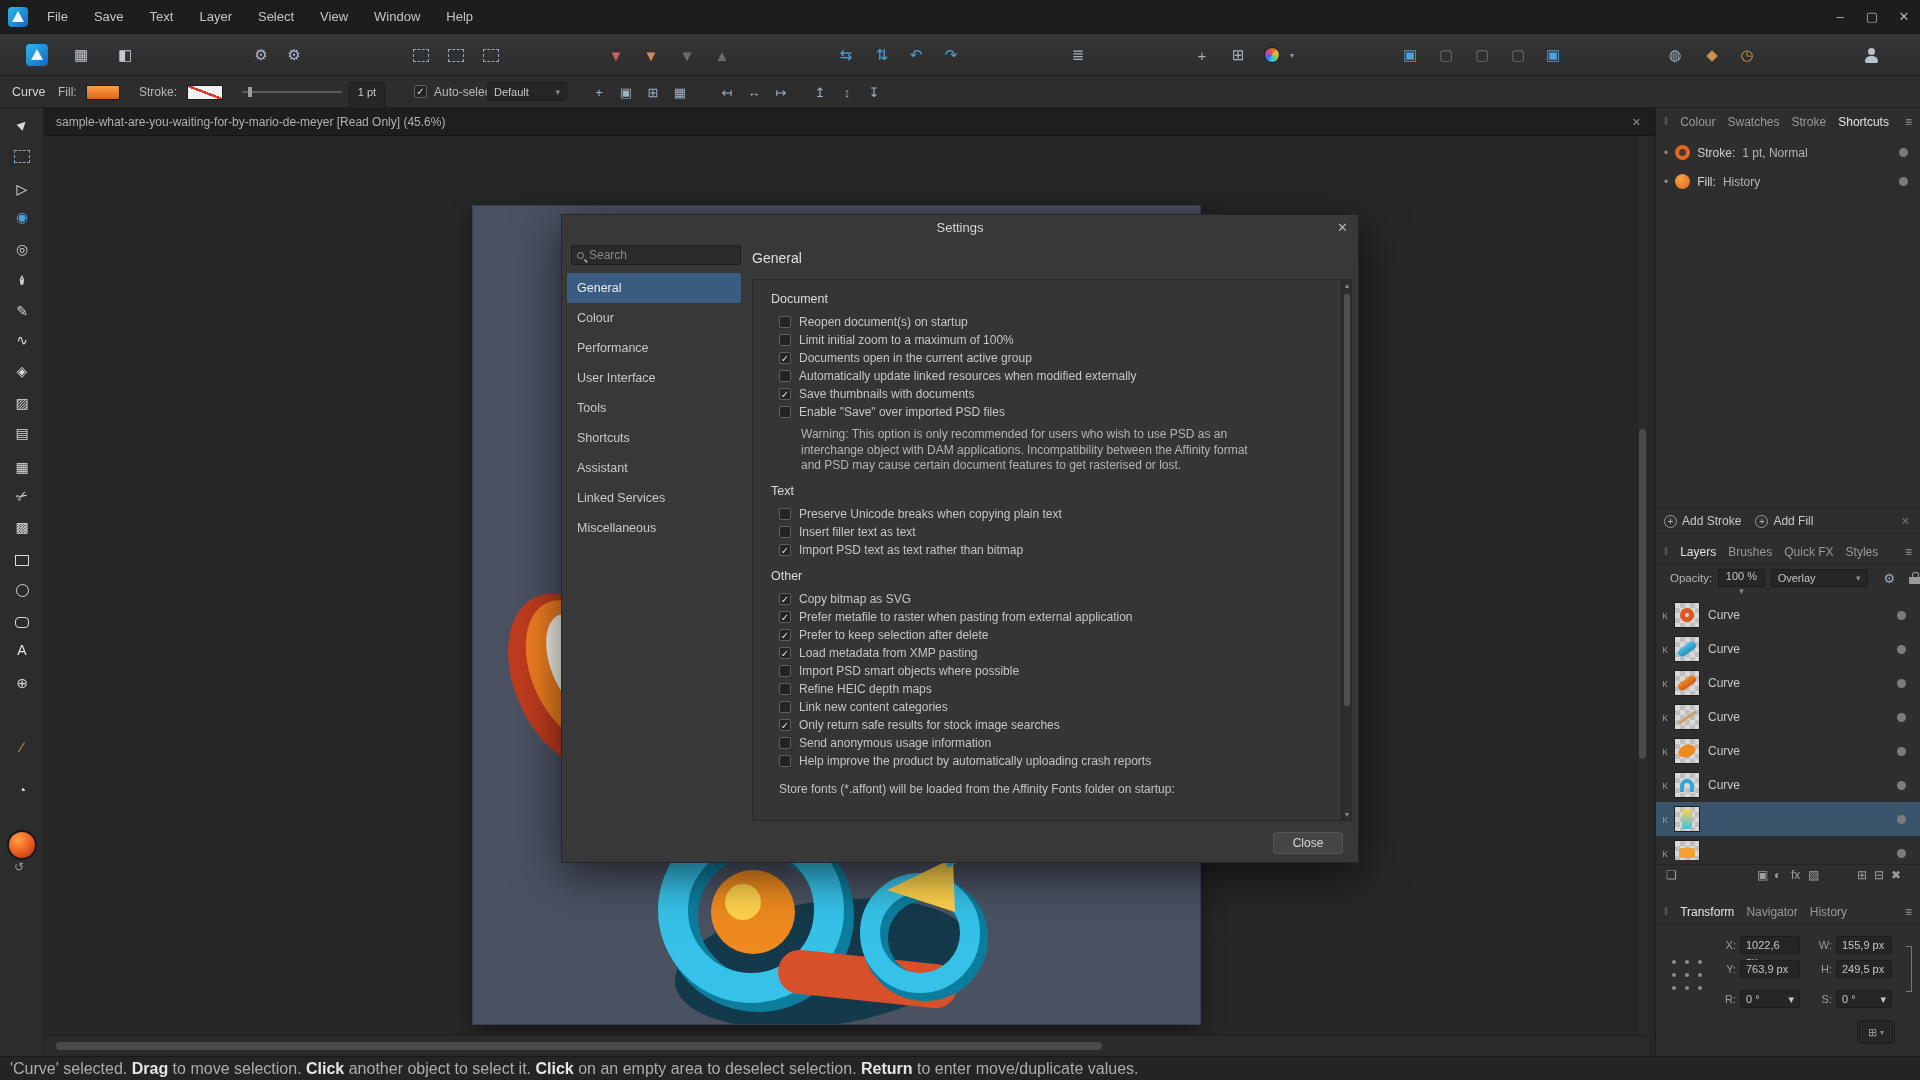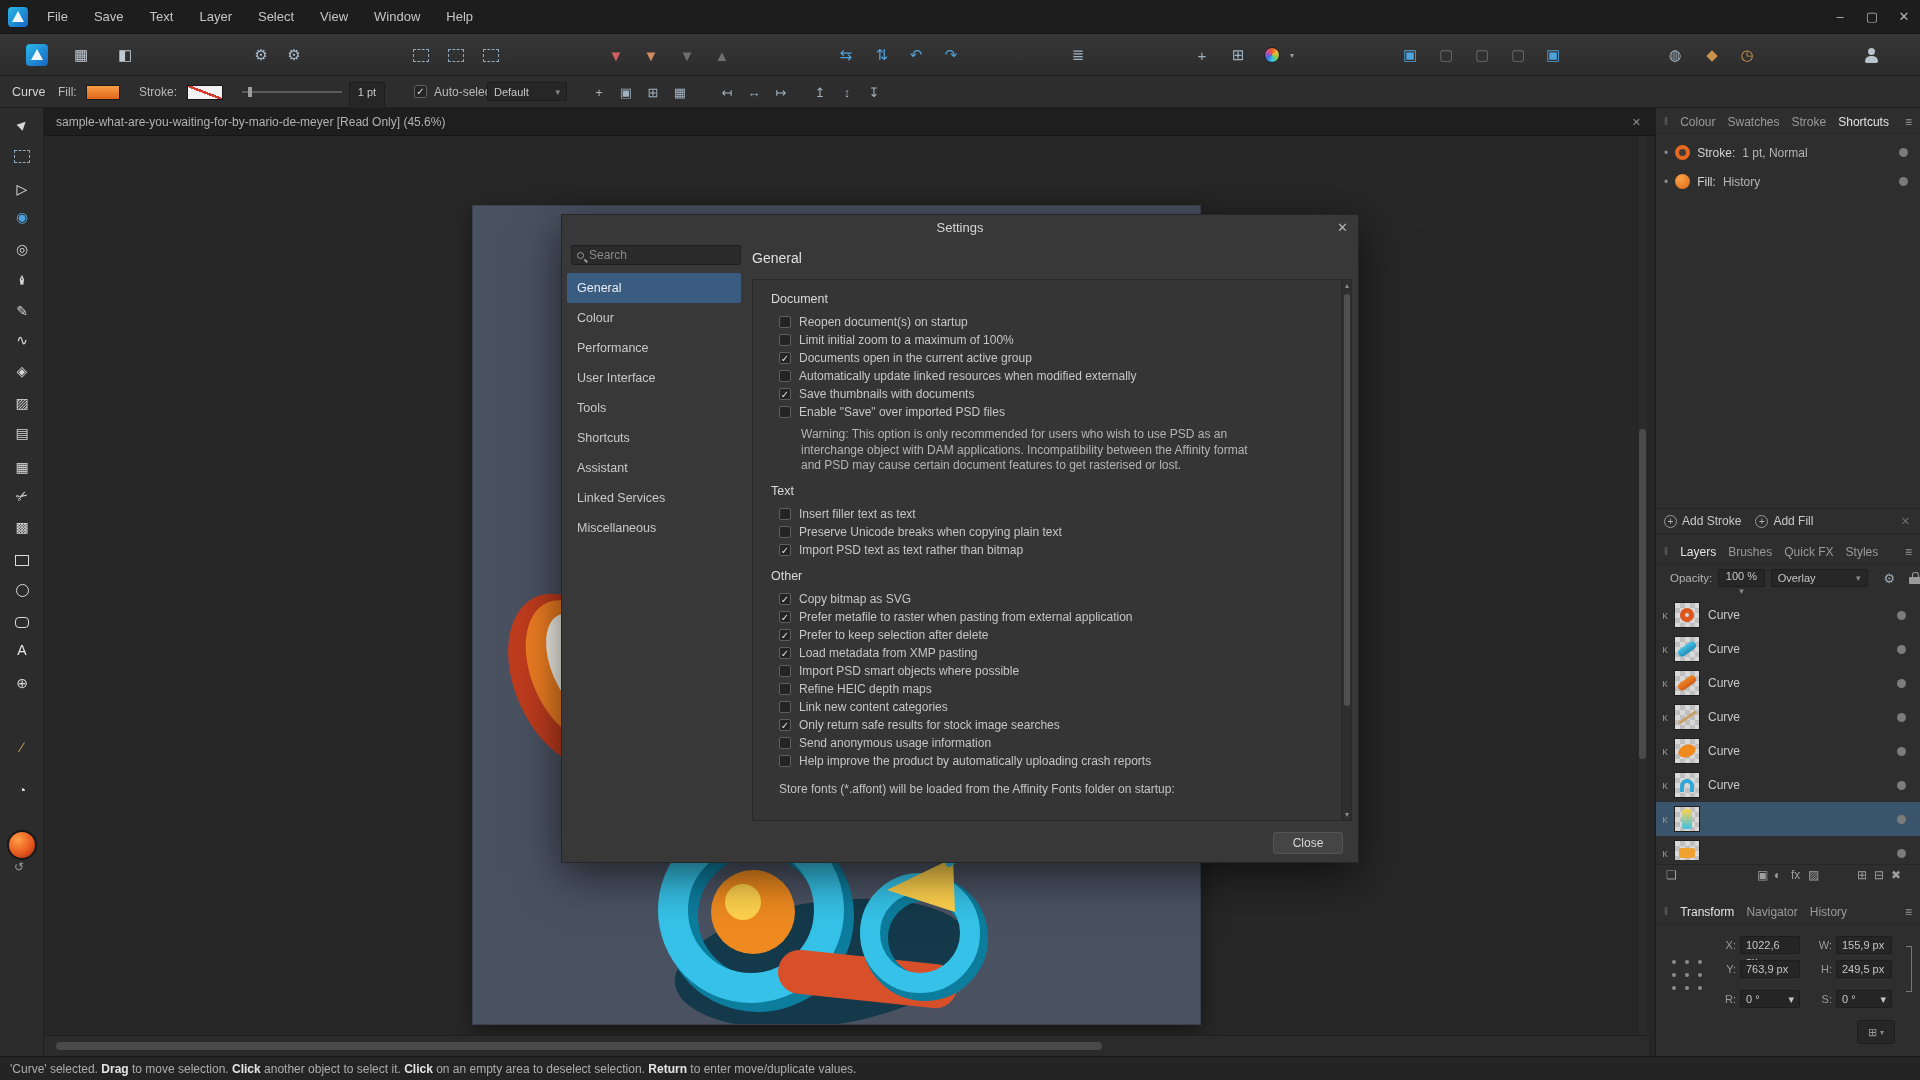--- a/index.html
+++ b/index.html
@@ -158,21 +158,21 @@
   .tfield.sel{ display:flex; align-items:center; justify-content:space-between; }
   .whlink{ position:absolute; right:8px; top:26px; width:6px; height:46px; border:1px solid #777; border-left:none; }
   .minibtn{ position:absolute; left:201px; top:100px; width:38px; height:24px; background:#262626;
             border:1px solid #1d1d1d; border-radius:3px; display:flex; align-items:center; justify-content:center; gap:3px;
             color:#9a9a9a; font-size:11px; }
   .minibtn .chev{ font-size:8px; color:#8a8a8a; }
 
   
   .statusbar{ position:absolute; left:0; right:0; top:1056px; height:24px; background:#242424;
               border-top:1px solid #191919; display:flex; align-items:center; padding-left:10px; }
-  .sb{ font-size:12px; color:#adadad; white-space:pre; }
+  .sb{ font-size:16px; color:#adadad; white-space:pre; }
   .sb.b{ color:#e5e5e5; font-weight:bold; }
 
   
   .dialog{ position:absolute; left:561px; top:214px; width:798px; height:649px; background:#383838;
            border:1px solid #262626; box-shadow:0 12px 44px rgba(0,0,0,.6); z-index:20; }
   .dlg-title{ position:relative; height:26px; text-align:center; font-size:13px; color:#d6d6d6; line-height:26px; }
   .dlg-close{ position:absolute; right:10px; top:0; line-height:26px; color:#b5b5b5; font-size:13px; }
   .dlg-search{ position:absolute; left:9px; top:30px; width:170px; height:20px; background:#2a2a2a;
                border:1px solid #1f1f1f; border-radius:2px; display:flex; align-items:center; padding:0 5px; gap:5px; }
   .mag{ width:7px; height:7px; border:1.5px solid #9a9a9a; border-radius:50%; position:relative; flex:none; }
@@ -694,25 +694,25 @@
             <span class="chk-label">Save thumbnails with documents</span>
           </div>
           <div class="chk-row">
             <span class="chk"></span>
             <span class="chk-label">Enable "Save" over imported PSD files</span>
           </div>
           <div class="warn">Warning: This option is only recommended for users who wish to use PSD as an interchange object with DAM applications. Incompatibility between the Affinity format and PSD may cause certain document features to get rasterised or lost.</div>
           <div class="sec-title">Text</div>
           <div class="chk-row">
             <span class="chk"></span>
+            <span class="chk-label">Preserve Unicode breaks when copying plain text</span>
+          </div>
+          <div class="chk-row">
+            <span class="chk"></span>
             <span class="chk-label">Insert filler text as text</span>
-          </div>
-          <div class="chk-row">
-            <span class="chk"></span>
-            <span class="chk-label">Preserve Unicode breaks when copying plain text</span>
           </div>
           <div class="chk-row">
             <span class="chk on">✓</span>
             <span class="chk-label">Import PSD text as text rather than bitmap</span>
           </div>
           <div class="sec-title">Other</div>
           <div class="chk-row">
             <span class="chk on">✓</span>
             <span class="chk-label">Copy bitmap as SVG</span>
           </div>

